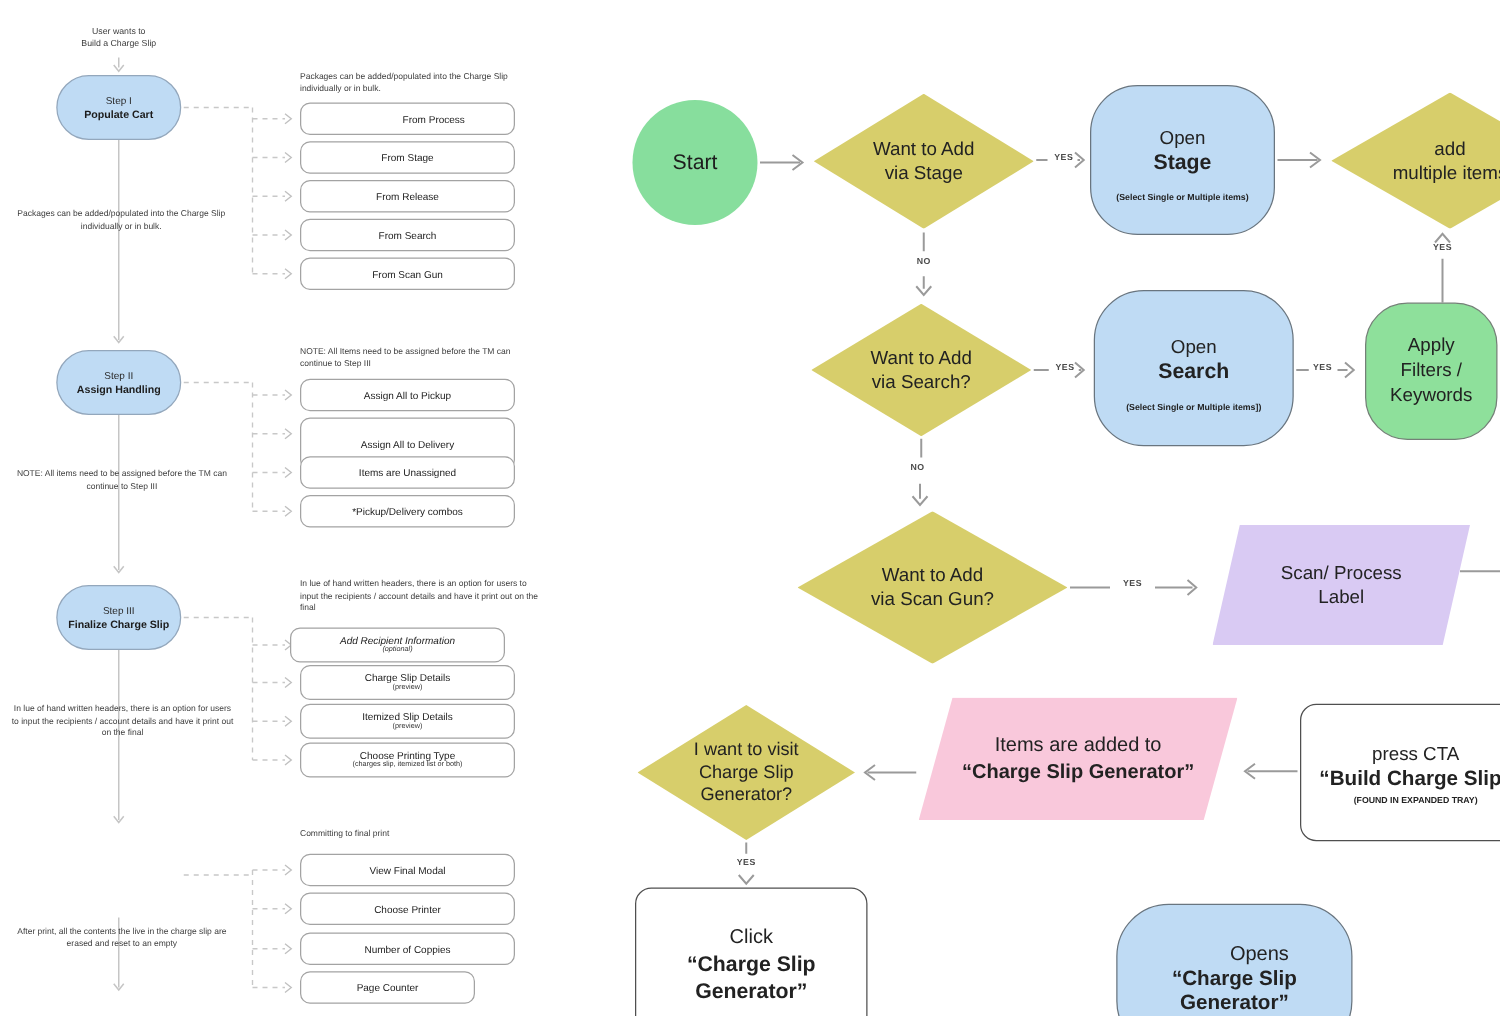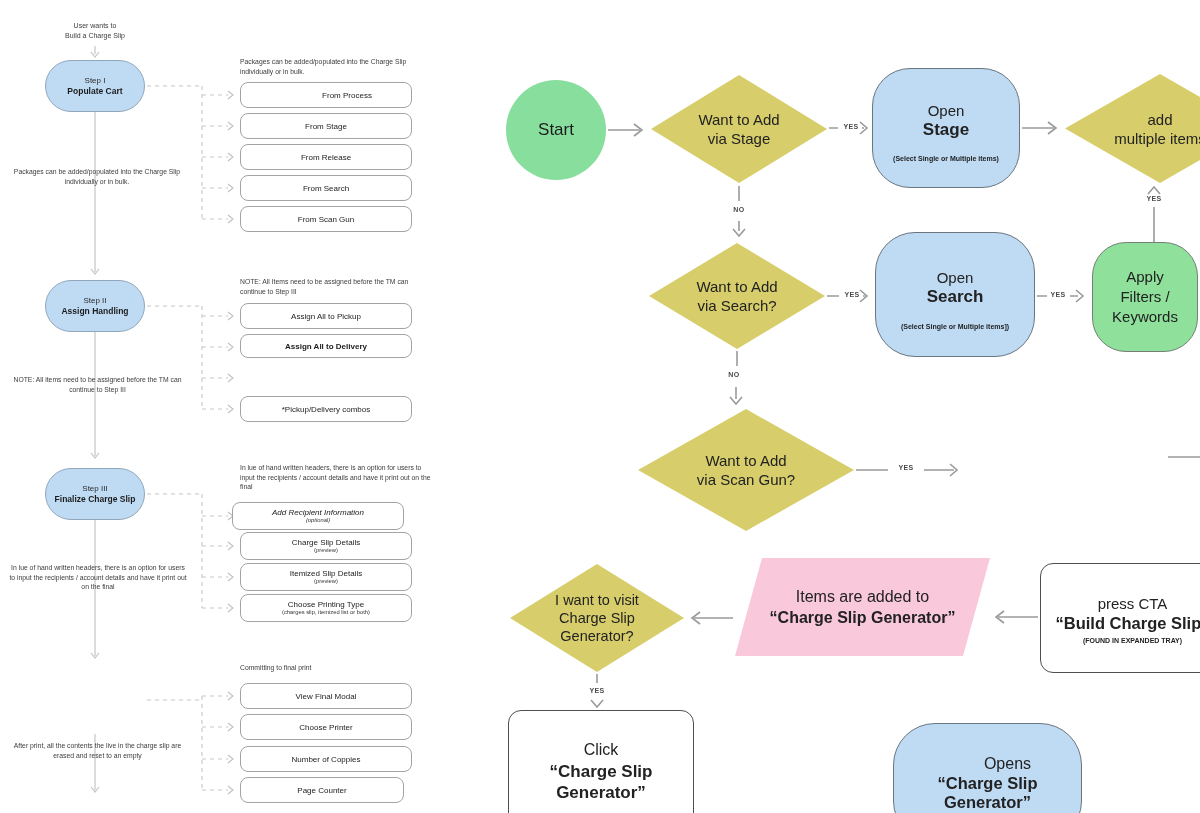--- a/index.html
+++ b/index.html
@@ -114,22 +114,25 @@
   <div class="obox" style="left:240px;top:175px;width:172px;height:26px;">
     <div class="lbl">From Search</div>
     </div>
   <div class="obox" style="left:240px;top:206px;width:172px;height:26px;">
     <div class="lbl">From Scan Gun</div>
     </div>
 
   <div class="obox" style="left:240px;top:303px;width:172px;height:26px;">
     <div class="lbl">Assign All to Pickup</div>
     </div>
-  <div class="obox" style="left:240px;top:334px;width:172px;height:24px;font-weight:bold;">
+  <div class="obox" style="left:240px;top:334px;width:172px;height:42px;">
     <div class="lbl">Assign All to Delivery</div>
+    </div>
+  <div class="obox" style="left:240px;top:365px;width:172px;height:26px;">
+    <div class="lbl">Items are Unassigned</div>
     </div>
   <div class="obox" style="left:240px;top:396px;width:172px;height:26px;">
     <div class="lbl">*Pickup/Delivery combos</div>
     </div>
 
   <div class="obox" style="left:232px;top:502px;width:172px;height:28px;font-style:italic;">
     <div class="lbl">Add Recipient Information</div>
     <div class="sub">(optional)</div>
     </div>
   <div class="obox" style="left:240px;top:532px;width:172px;height:28px;">
@@ -147,21 +150,21 @@
 
   <div class="obox" style="left:240px;top:683px;width:172px;height:26px;">
     <div class="lbl">View Final Modal</div>
     </div>
   <div class="obox" style="left:240px;top:714px;width:172px;height:26px;">
     <div class="lbl">Choose Printer</div>
     </div>
   <div class="obox" style="left:240px;top:746px;width:172px;height:26px;">
     <div class="lbl">Number of Coppies</div>
     </div>
-  <div class="obox" style="left:240px;top:777px;width:164px;height:26px;">
+  <div class="obox" style="left:240px;top:777px;width:140px;height:26px;">
     <div class="lbl">Page Counter</div>
     </div>
 
   <div class="node circle" style="left:506px;top:80px;width:100px;height:100px;">
     <div>Start</div>
   </div>
 
   <div class="node diamond" style="left:651px;top:75px;width:176px;height:108px;">
     <div>Want to Add</div>
     <div>via Stage</div>
@@ -193,20 +196,24 @@
     <div class="t-md" style="line-height:20px;">Apply</div>
     <div class="t-md" style="line-height:20px;">Filters /</div>
     <div class="t-md" style="line-height:20px;">Keywords</div>
   </div>
 
   <div class="node diamond" style="left:638px;top:409px;width:216px;height:122px;">
     <div>Want to Add</div>
     <div>via Scan Gun?</div>
   </div>
 
+  <div class="node para purple" style="left:970px;top:420px;width:206px;height:96px;">
+    <div>Scan/ Process</div>
+    <div>Label</div>
+  </div>
 
   <div class="node diamond" style="left:510px;top:564px;width:174px;height:108px;font-size:14.5px;line-height:18px;">
     <div>I want to visit</div>
     <div>Charge Slip</div>
     <div>Generator?</div>
   </div>
 
   <div class="node para pink" style="left:735px;top:558px;width:255px;height:98px;">
     <div>Items are added to</div>
     <div style="font-weight:bold;">“Charge Slip Generator”</div>

